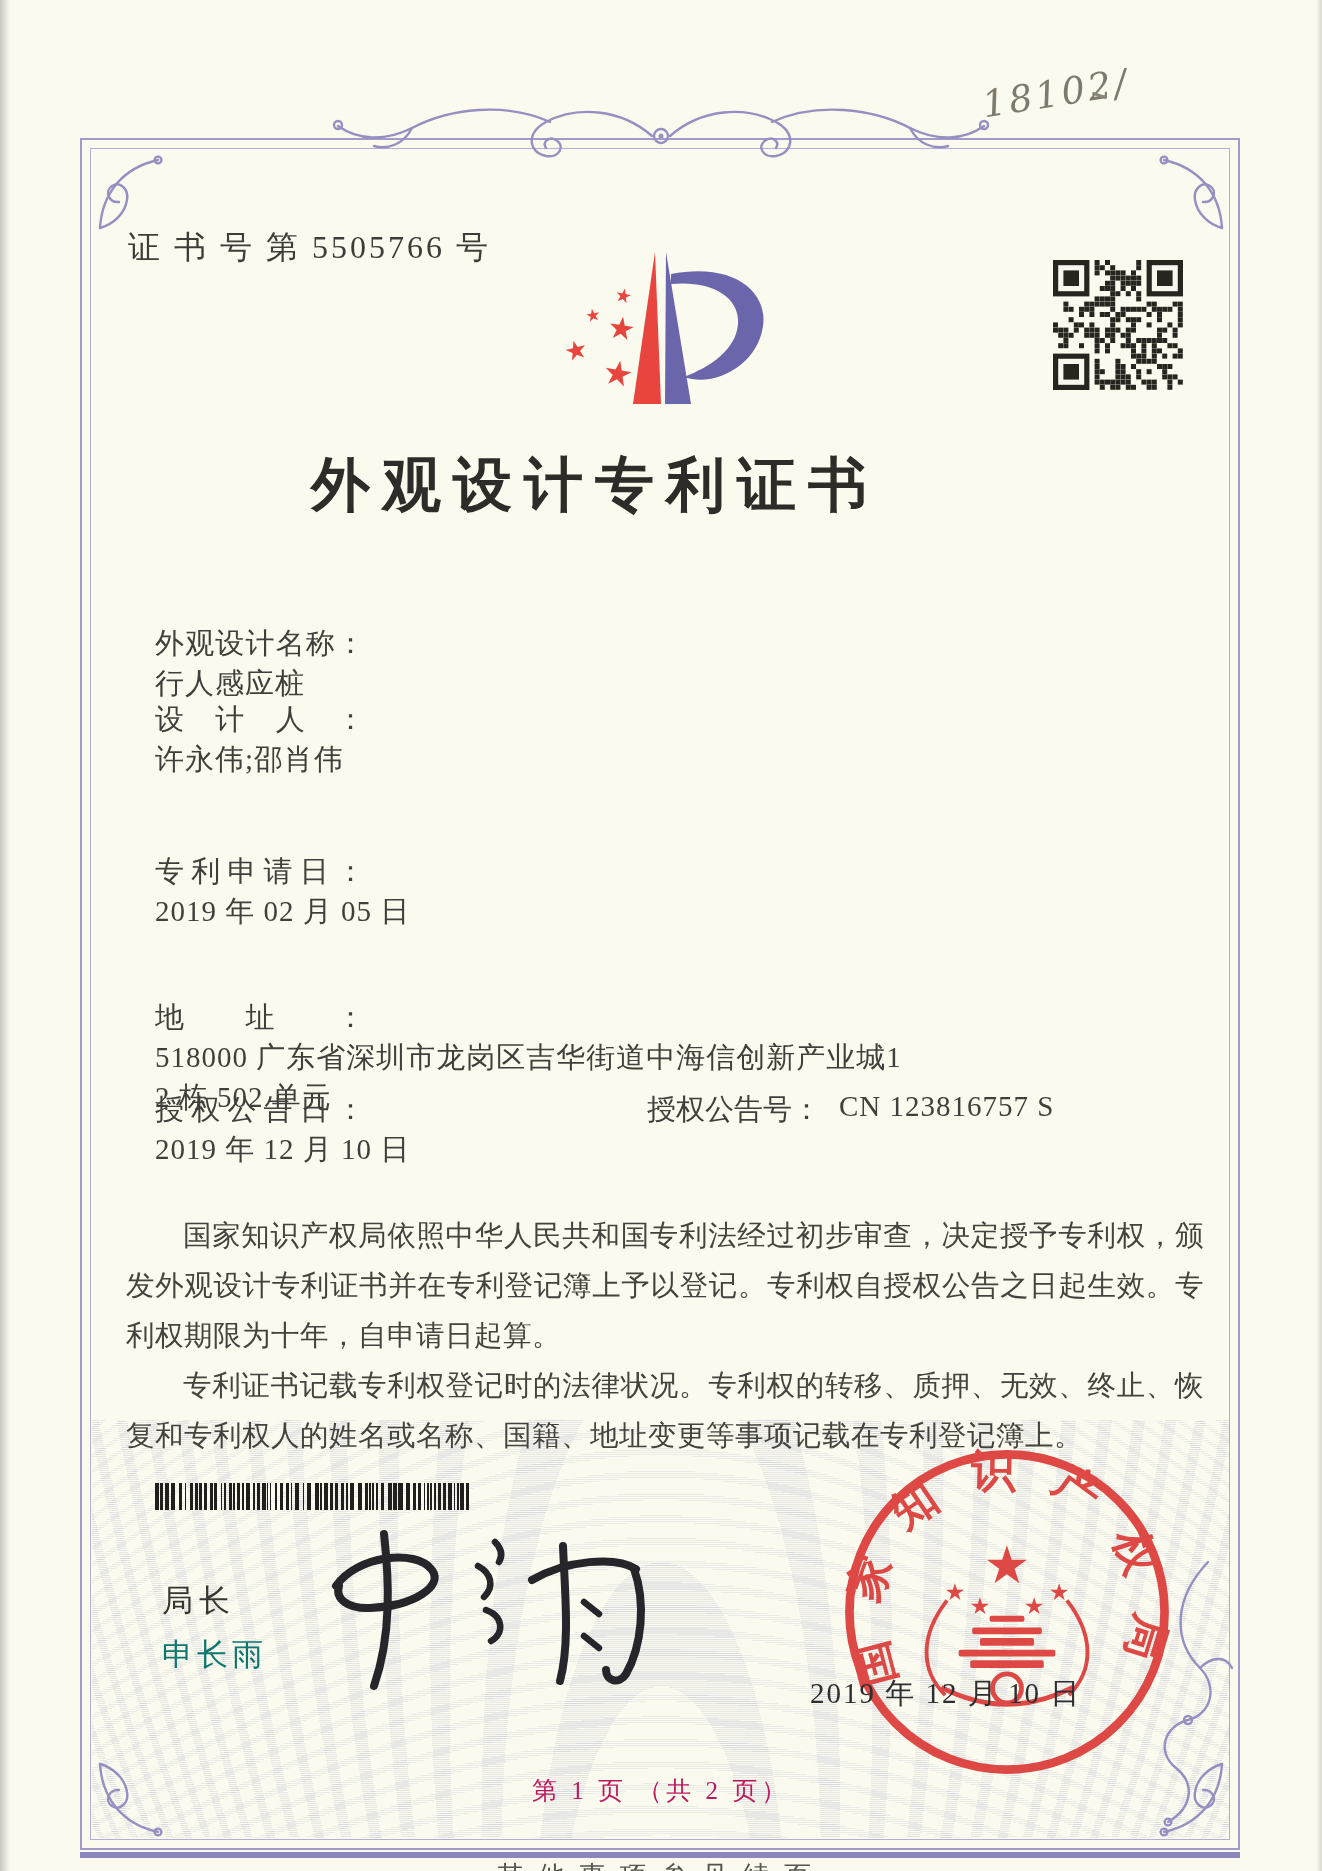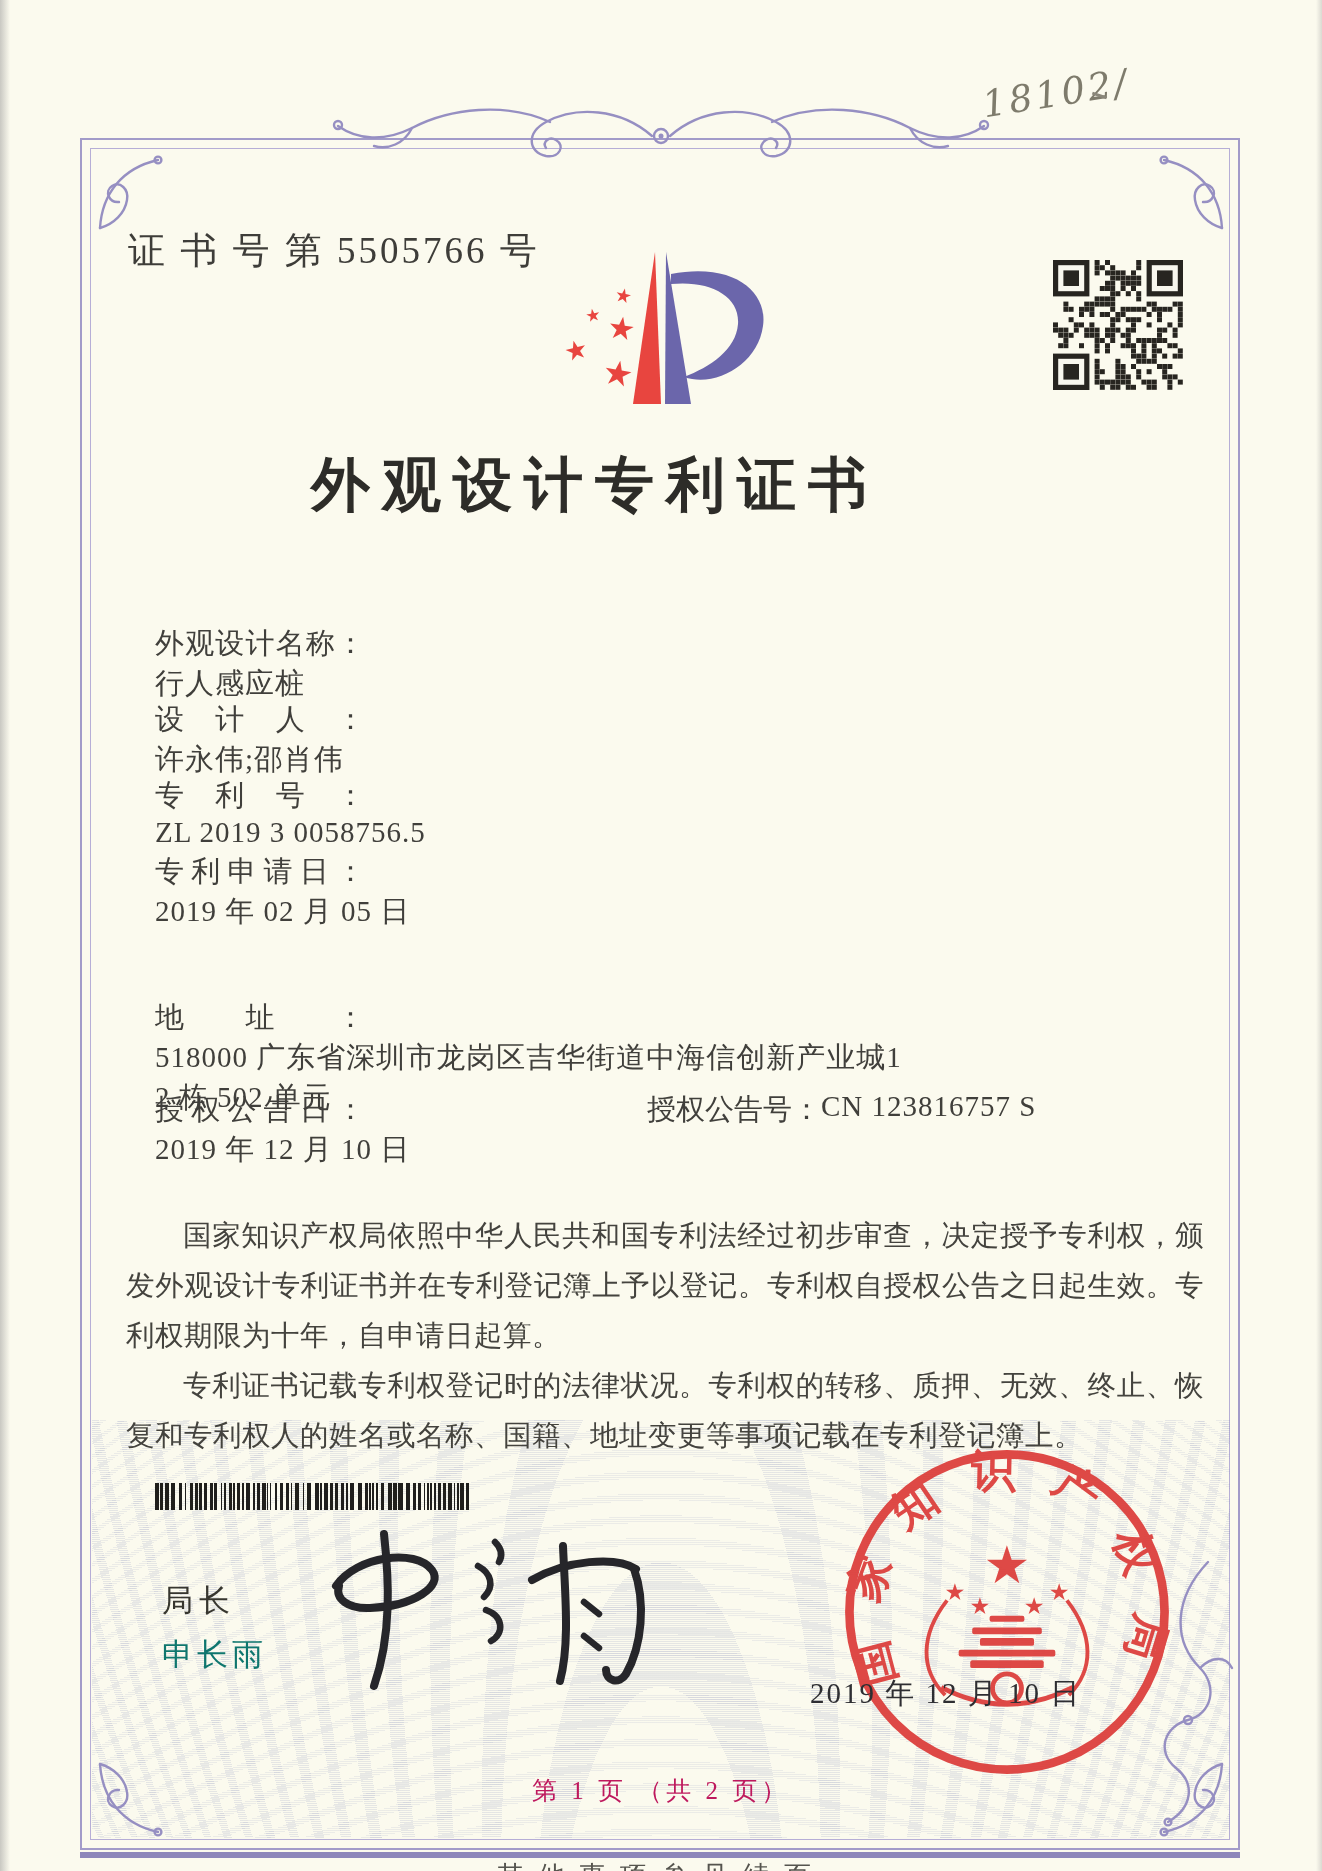--- a/index.html
+++ b/index.html
@@ -19,31 +19,31 @@
   .ornament{position:absolute;stroke:#968fc2;fill:none;stroke-width:2.4;stroke-linecap:round;}
   .waves{position:absolute;left:92px;top:1420px;width:1138px;height:418px;z-index:0;
     background-image:
       repeating-radial-gradient(140% 95% at 50% 230%, rgba(120,130,180,.17) 0 1.5px, rgba(0,0,0,0) 1.5px 8px),
       repeating-radial-gradient(150% 95% at 50% -130%, rgba(120,130,180,.12) 0 1.5px, rgba(0,0,0,0) 1.5px 9px);}
 
   
   .handwritten{position:absolute;left:982px;top:72px;font-size:37px;color:#7e7b6c;
     font-style:italic;letter-spacing:3px;transform:rotate(-9deg);font-family:"DejaVu Serif",serif;}
   .pen-mark{position:absolute;left:1092px;top:94px;width:15px;height:3px;background:#8a877a;transform:rotate(18deg);}
-  .cert-no{position:absolute;left:128px;top:226px;font-size:37px;letter-spacing:3px;color:#3e3d39;}
+  .cert-no{position:absolute;left:128px;top:226px;font-size:32px;letter-spacing:3px;color:#3e3d39;}
   .logo{position:absolute;left:538px;top:246px;width:232px;height:158px;}
   .qr{position:absolute;left:1053px;top:260px;width:130px;height:130px;}
   .title{position:absolute;left:160px;top:446px;width:870px;text-align:center;
     font-size:59px;font-weight:bold;letter-spacing:12px;color:#2d2c28;}
 
   
   .field{position:absolute;left:155px;font-size:29px;color:#403f3b;display:flex;align-items:flex-start;flex-direction:column;}
   .flabel{display:inline-block;width:210px;text-align:justify;text-align-last:justify;flex:0 0 auto;}
   .fvalue{margin-left:0;letter-spacing:1px;}
-  .pair2{position:absolute;left:492px;top:0;display:flex;white-space:nowrap;}
+  .pair2{position:absolute;left:492px;top:0;display:flex;white-space:nowrap;gap:18px;}
   .flabel2{flex:0 0 auto;}
 
   
   .legal{position:absolute;left:126px;top:1211px;width:1078px;font-size:28.5px;
     line-height:50px;color:#44433e;text-align:justify;letter-spacing:.5px;}
   .legal p{margin:0;text-indent:2em;}
 
   
   .barcode{position:absolute;left:155px;top:1483px;width:322px;height:27px;font-size:0;
     white-space:nowrap;overflow:hidden;z-index:2;}
@@ -350,24 +350,20 @@
   <div class="title">外观设计专利证书</div>
 
   <div class="field" style="top:624px">
     <span class="flabel">外观设计名称：</span>
     <span class="fvalue">行人感应桩</span>
   </div>
   <div class="field" style="top:700px">
     <span class="flabel">设计人：</span>
     <span class="fvalue">许永伟;邵肖伟</span>
   </div>
-  <div class="field" style="top:776px">
-    <span class="flabel">专利号：</span>
-    <span class="fvalue">ZL 2019 3 0058756.5</span>
-  </div>
   <div class="field" style="top:852px">
     <span class="flabel">专利申请日：</span>
     <span class="fvalue">2019 年 02 月 05 日</span>
   </div>
   <div class="field" style="top:998px">
     <span class="flabel">地址：</span>
     <span class="fvalue">
       <span>518000 广东省深圳市龙岗区吉华街道中海信创新产业城1</span><br>
       <span>2 栋 502 单元</span>
     </span>

